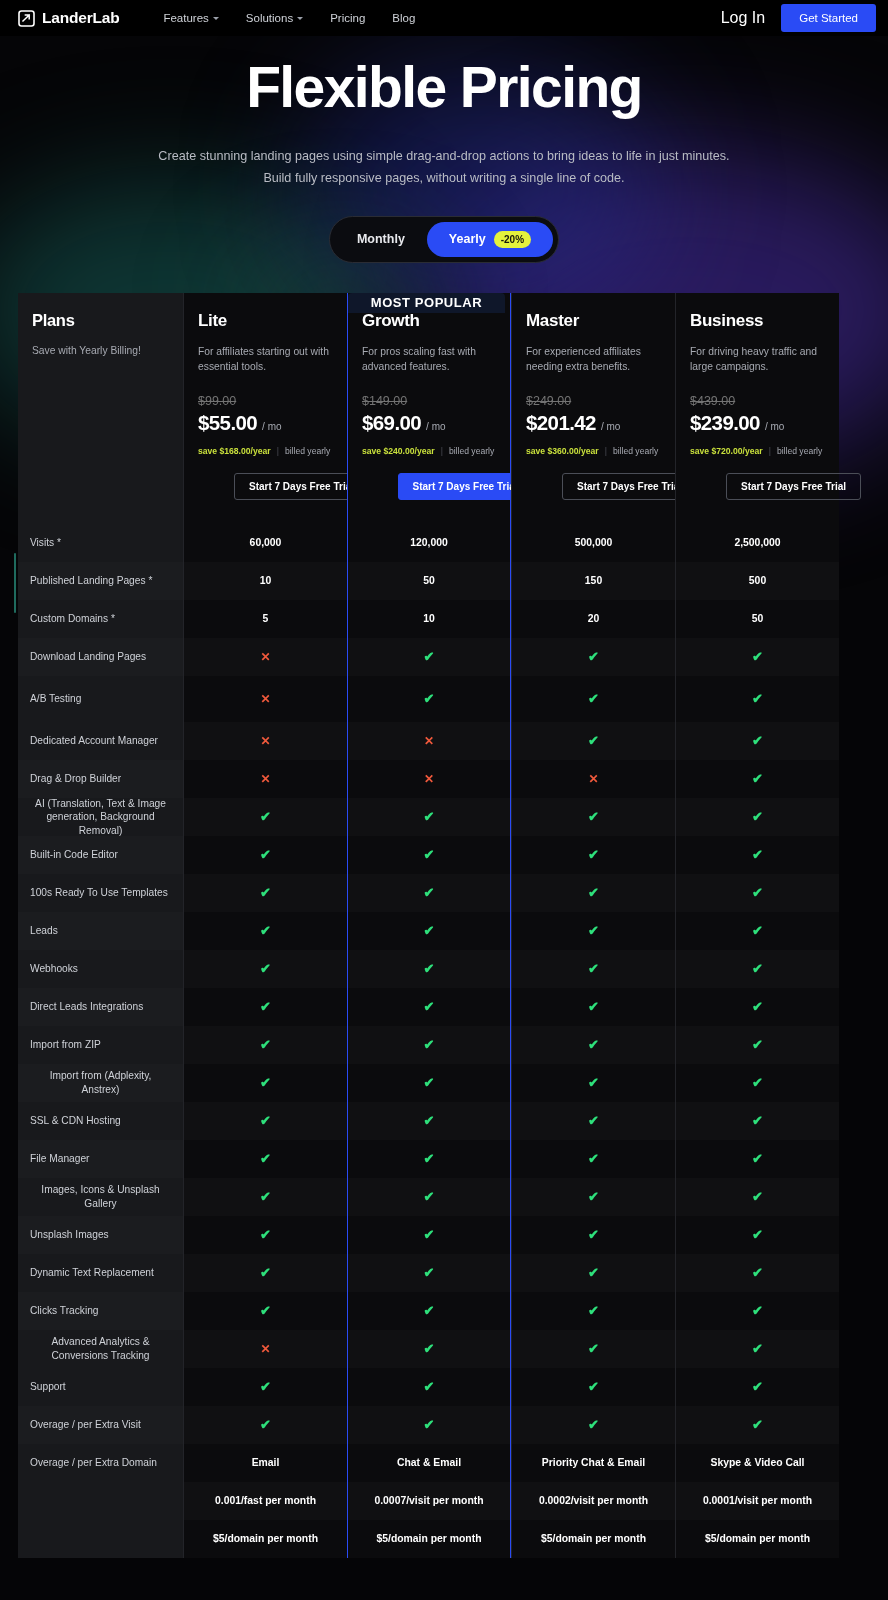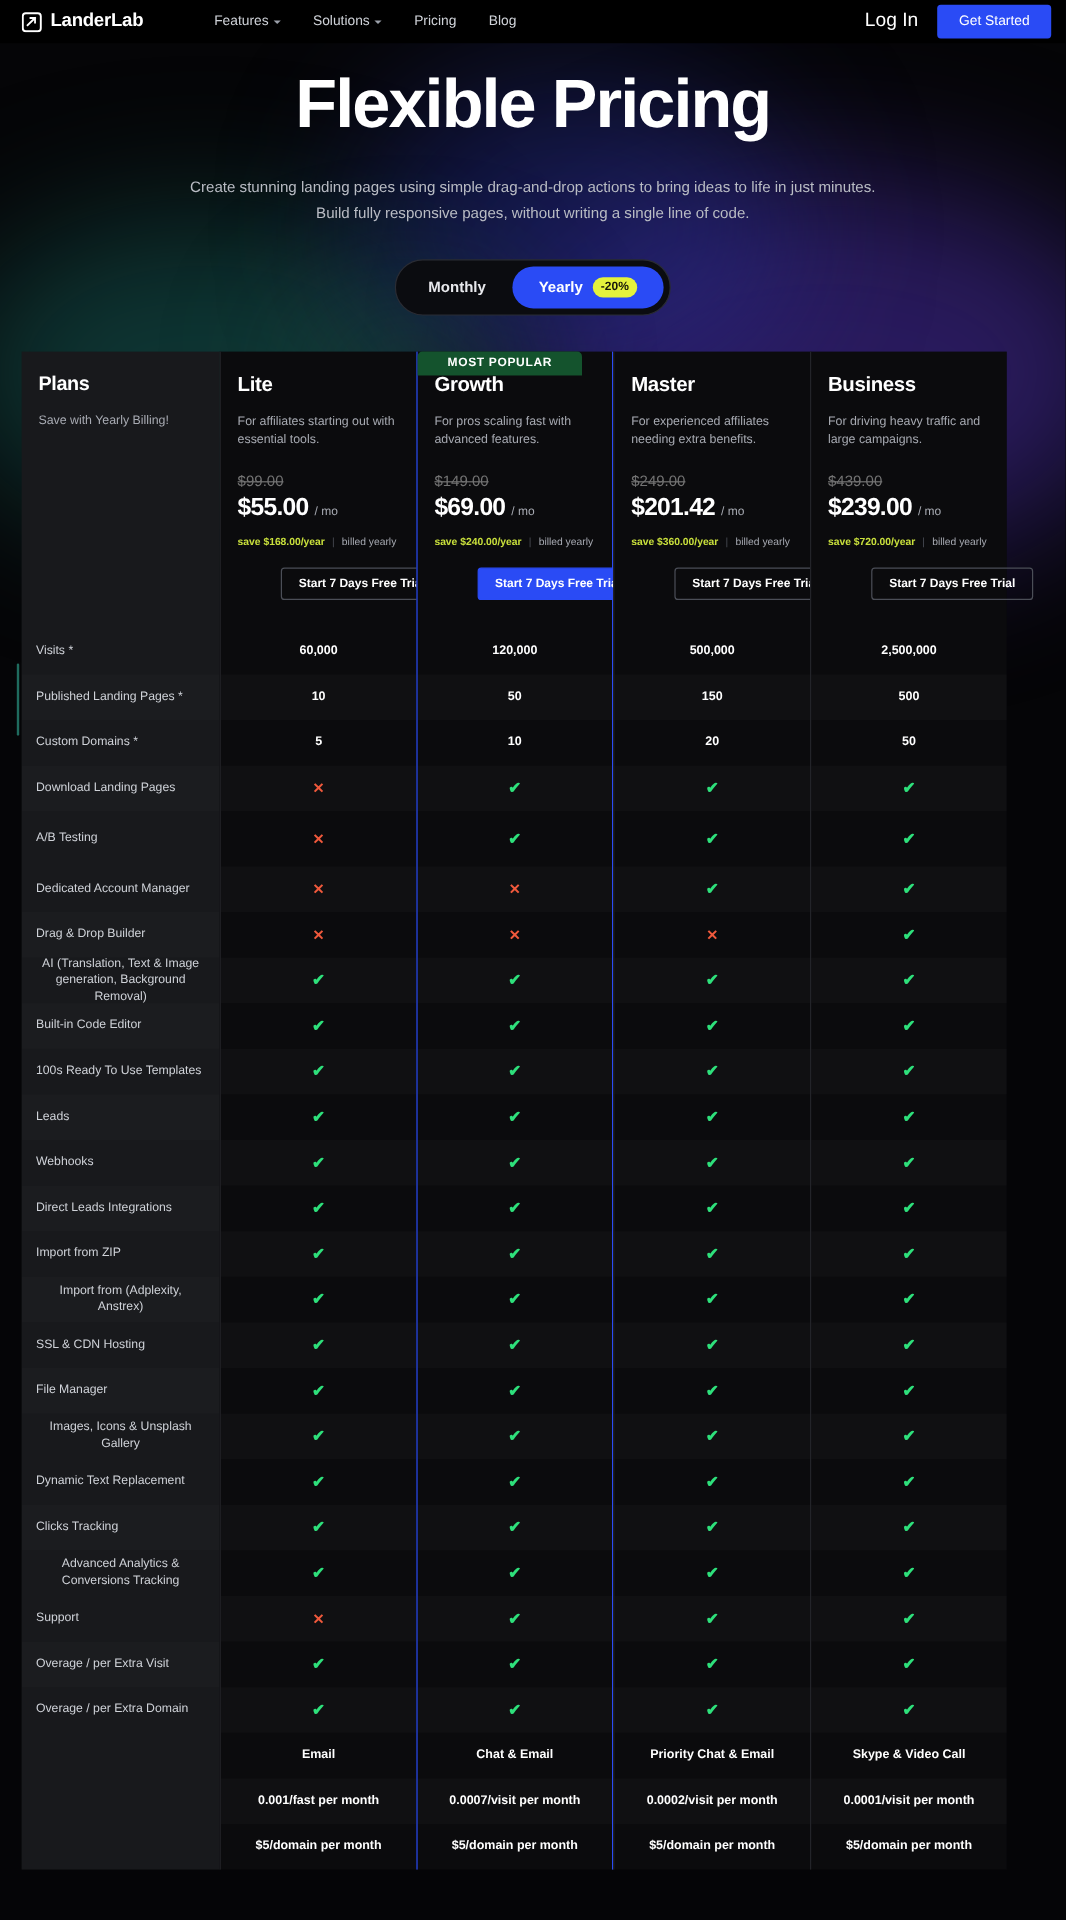--- a/index.html
+++ b/index.html
@@ -21,21 +21,21 @@
   
   .header {
     position:relative; z-index:5;
     height:36px; background:#000;
     display:flex; align-items:center;
     padding:0 12px 0 18px;
   }
   .brand { display:flex; align-items:center; gap:7px; }
   .brand-mark { width:17px; height:17px; position:relative; }
   .brand-name { font-size:15.5px; font-weight:700; letter-spacing:-.2px; color:#fff; }
-  .nav { display:flex; align-items:center; gap:27px; margin-left:59px; }
+  .nav { display:flex; align-items:center; gap:27px; margin-left:44px; }
   .nav-item { font-size:11.5px; color:#cfd2d8; display:flex; align-items:center; gap:4px; cursor:pointer; }
   .caret { width:0;height:0;border-left:3.2px solid transparent;border-right:3.2px solid transparent;border-top:3.6px solid #9ba0aa; display:inline-block; }
   .header-right { margin-left:auto; display:flex; align-items:center; gap:16px; }
   .login { font-size:16px; color:#fff; cursor:pointer; font-weight:500; }
   .cta {
     background:#2a4bf5; color:#fff; font-size:11.5px; font-weight:500;
     padding:8px 18px; border:none; border-radius:3px; cursor:pointer;
     font-family:"Liberation Sans", sans-serif;
   }
 
@@ -63,24 +63,24 @@
   }
   .toggle-opt.active { background:#2a4bf5; color:#fff; }
   .badge-off {
     background:#e4f23c; color:#16170a; font-size:10px; font-weight:700;
     padding:3px 7px; border-radius:10px;
   }
 
   
   .table-wrap { position:relative; z-index:5; margin:30px 24px 0 18px; }
   .popular-tab {
-    position:absolute; left:330px; top:0; width:137px; height:20px;
-    background:#14532d; border-radius:4px 4px 0 0;
+    position:absolute; left:330px; top:0; width:157px; height:20px;
+    background:#0f172a; border-radius:4px 4px 0 0;
     display:flex; align-items:center; justify-content:center;
-    font-size:10px; font-weight:700; letter-spacing:.55px; color:#fff; z-index:7;
+    font-size:13px; font-weight:700; letter-spacing:.55px; color:#fff; z-index:7;
   }
   .ptable { margin-top:20px; display:flex; position:relative; }
   .accent-left { position:absolute; left:-4px; top:260px; width:2px; height:60px; background:#1f6b5e; border-radius:2px; }
 
   .col { position:relative; }
   .col-plans  { width:165px; background:#18191c; }
   .col-plan   { width:164px; background:#0b0b0d; border-left:1px solid #232429; }
   .col.highlight { background:#0b0b0d; border-left:1px solid #2a4bf5; border-right:1px solid #2a4bf5; }
 
   .col-head { height:231px; padding:18px 14px 0; }
@@ -191,20 +191,21 @@
         <div class="cell label rowalt" style="height: 38px;">Built-in Code Editor</div>
         <div class="cell label" style="height: 38px;">100s Ready To Use Templates</div>
         <div class="cell label rowalt" style="height: 38px;">Leads</div>
         <div class="cell label" style="height: 38px;">Webhooks</div>
         <div class="cell label rowalt" style="height: 38px;">Direct Leads Integrations</div>
         <div class="cell label" style="height: 38px;">Import from ZIP</div>
         <div class="cell label rowalt" style="height: 38px;">Import from (Adplexity, Anstrex)</div>
         <div class="cell label" style="height: 38px;">SSL &amp; CDN Hosting</div>
         <div class="cell label rowalt" style="height: 38px;">File Manager</div>
         <div class="cell label" style="height: 38px;">Images, Icons &amp; Unsplash Gallery</div>
+        <div class="cell label rowalt" style="height: 38px;">Unsplash Images</div>
         <div class="cell label" style="height: 38px;">Dynamic Text Replacement</div>
         <div class="cell label rowalt" style="height: 38px;">Clicks Tracking</div>
         <div class="cell label" style="height: 38px;">Advanced Analytics &amp; Conversions Tracking</div>
         <div class="cell label" style="height: 38px;">Support</div>
         <div class="cell label rowalt" style="height: 38px;">Overage / per Extra Visit</div>
         <div class="cell label" style="height: 38px;">Overage / per Extra Domain</div>
       </div>
       <div class="col col-plan">
         <div class="col-head"><div class="col-title">Lite</div><div class="col-sub">For affiliates starting out with essential tools.</div><div class="old-price">$99.00</div><div class="price-row">
             <span class="price">$55.00</span>

